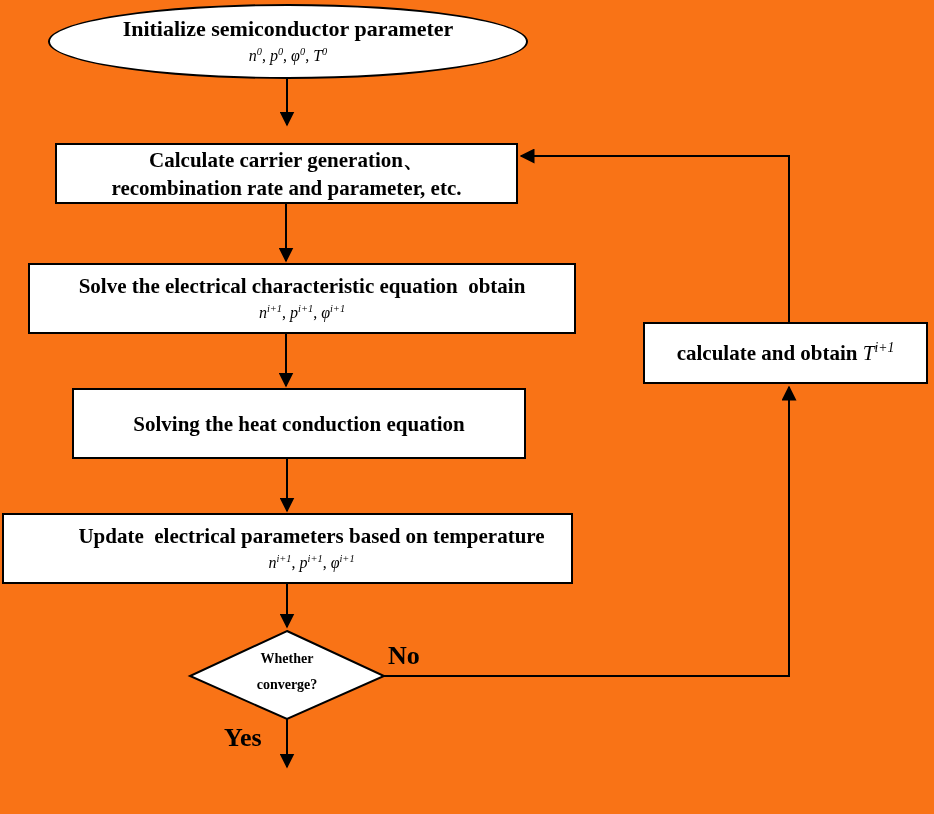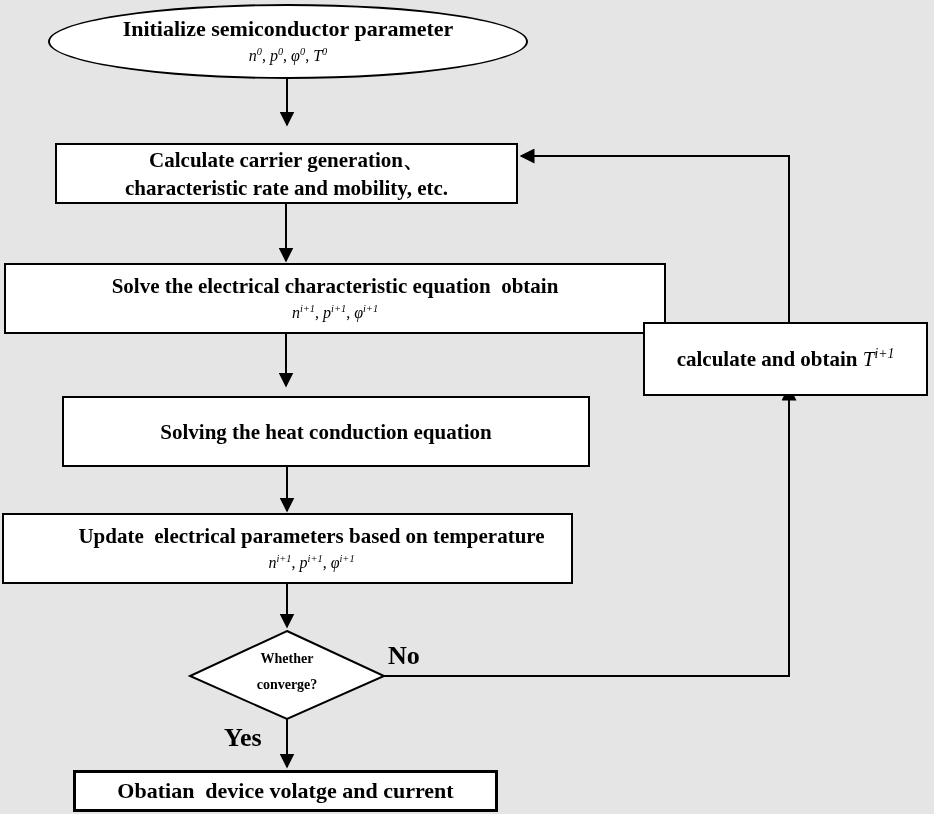--- a/index.html
+++ b/index.html
@@ -1,17 +1,17 @@
 <!DOCTYPE html>
 <html><head>
 <meta charset="utf-8">
 <style>
   html,body{margin:0;padding:0;background:#ffffff;}
   #canvas{
-    position:relative;width:934px;height:814px;background:#e5e5e5;
+    position:relative;width:934px;height:814px;background:#f97316;
     font-family:"Liberation Serif",serif;color:#000;overflow:hidden;
   }
   #wires{position:absolute;left:0;top:0;z-index:1;}
   .node{
     position:absolute;box-sizing:border-box;background:#ffffff;
     border:2.5px solid #000;z-index:2;
     display:flex;flex-direction:column;align-items:center;justify-content:center;
     text-align:center;
   }
   .node span,.edge-label,.dtext{white-space:pre-wrap;}
@@ -55,47 +55,44 @@
     <polygon points="287,631 384,676 287,719 190,676" fill="#ffffff" stroke="#000" stroke-width="2"></polygon>
   </svg>
 
   <div class="node ellipse" style="left:48px;top:4px;width:480px;height:75px;">
     <span class="t1b">Initialize semiconductor parameter</span>
     <span class="mathline math"><i>n</i><sup>0</sup>, <i>p</i><sup>0</sup>, <i>φ</i><sup>0</sup>, <i>T</i><sup>0</sup></span>
   </div>
 
   <div class="node" style="left:55px;top:143px;width:463px;height:61px;">
     <span class="t1">Calculate carrier generation、</span>
-    <span class="t1">characteristic rate and mobility, etc.</span>
+    <span class="t1">recombination rate and parameter, etc.</span>
   </div>
 
-  <div class="node" style="left:4px;top:263px;width:662px;height:71px;text-align:right;">
+  <div class="node" style="left:28px;top:263px;width:548px;height:71px;text-align:right;">
     <span class="t1">Solve the electrical characteristic equation  obtain</span>
     <span class="mathline math"><i>n</i><sup>i+1</sup>, <i>p</i><sup>i+1</sup>, <i>φ</i><sup>i+1</sup></span>
   </div>
 
-  <div class="node" style="left:62px;top:388px;width:528px;height:71px;margin-top:8px;">
+  <div class="node" style="left:72px;top:388px;width:454px;height:71px;">
     <span class="t1">Solving the heat conduction equation</span>
   </div>
 
   <div class="node" style="left:2px;top:513px;width:571px;height:71px;padding-left:48px;">
     <span class="t1">Update  electrical parameters based on temperature</span>
     <span class="mathline math"><i>n</i><sup>i+1</sup>, <i>p</i><sup>i+1</sup>, <i>φ</i><sup>i+1</sup></span>
   </div>
 
   <div class="decision-text" style="left:189px;top:646px;width:196px;">
     <span class="dtext">Whether</span><br>
     <span class="dtext">converge?</span>
   </div>
 
   <div class="edge-label" style="left:388px;top:644px;">No</div>
 
   <div class="edge-label" style="left:224px;top:726px;">Yes</div>
 
-  <div class="node" style="left:643px;top:322px;width:285px;height:74px;">
+  <div class="node" style="left:643px;top:322px;width:285px;height:62px;">
     <span class="boldmath math">calculate and obtain <i>T</i><sup>i+1</sup></span>
   </div>
 
-  <div class="node thick" style="left:73px;top:770px;width:425px;height:42px;">
-    <span class="t1b">Obatian  device volatge and current</span>
-  </div>
 
 </div>
 
 </body></html>

